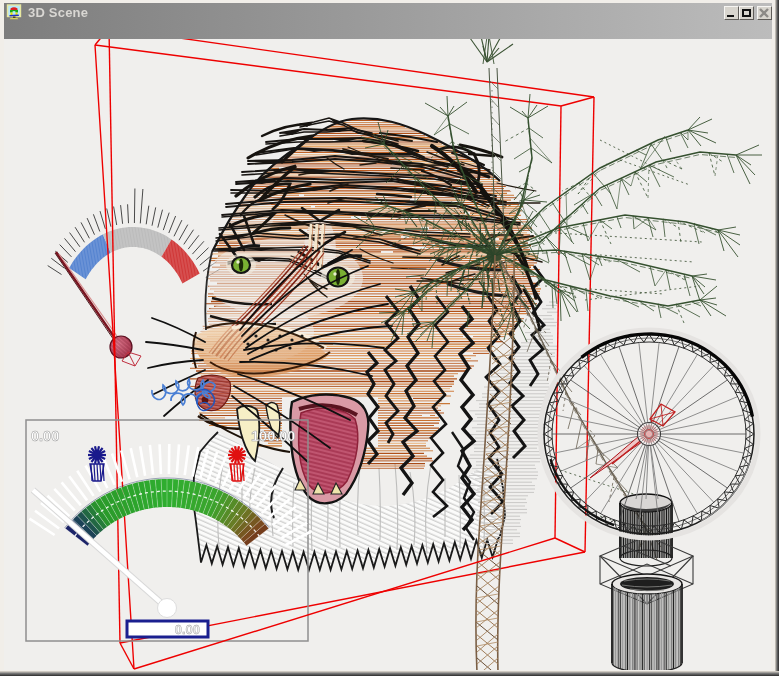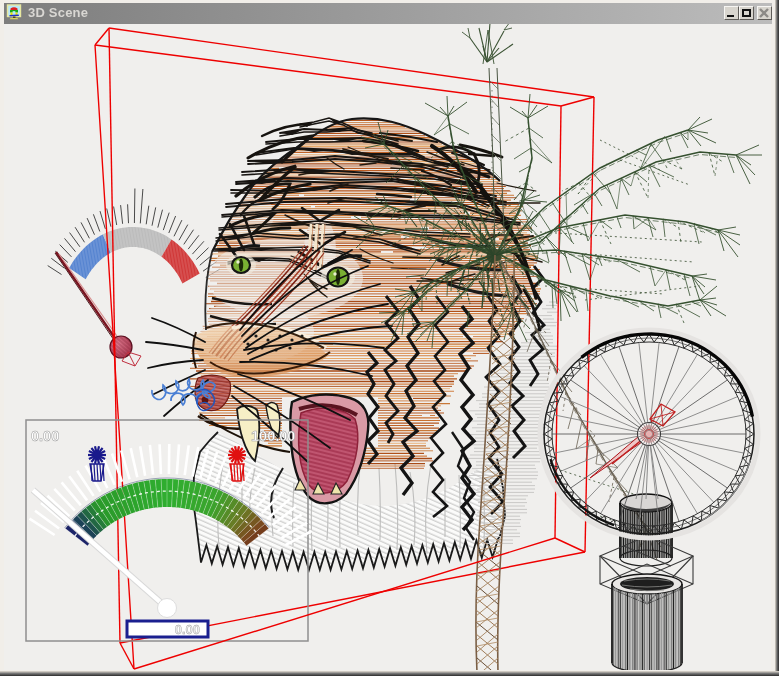--- a/index.html
+++ b/index.html
@@ -1,17 +1,17 @@
 <!DOCTYPE html>
 <html><head><meta charset="utf-8"><style>
 * { margin:0; padding:0; box-sizing:border-box; }
 body { width:779px; height:676px; font-family:"Liberation Sans", sans-serif; background:#f1eee9; overflow:hidden; }
 .win { position:absolute; left:0; top:0; width:779px; height:676px; background:#f1eee9; }
 .content { position:absolute; left:4px; top:22px; width:767px; height:648px; background:#f0efed; }
-.titlebar { position:absolute; left:4px; top:3px; width:768px; height:21px;
+.titlebar { position:absolute; left:4px; top:3px; width:768px; height:36px;
   background:linear-gradient(to right,#7d7d7d,#bcbcbc); }
 .title { position:absolute; left:24px; top:2px; font-size:13px; font-weight:bold; color:#d9d7d3; letter-spacing:0.2px; }
 .icon { position:absolute; left:2px; top:1px; width:16px; height:16px; }
 .btn { position:absolute; top:6px; width:15px; height:14px; background:#d8d5ce;
   border-top:1px solid #f6f5f2; border-left:1px solid #f6f5f2;
   border-right:1px solid #5f5c58; border-bottom:1px solid #5f5c58; }
 .edge-r { position:absolute; right:0; top:0; width:4px; height:676px;
   background:linear-gradient(to right,#dcd6cc,#6a6a6a,#2d2d2d); }
 .edge-b { position:absolute; left:0; bottom:0; width:779px; height:5px;
   background:linear-gradient(to bottom,#e4ded4,#757575,#2b2b2b); }

